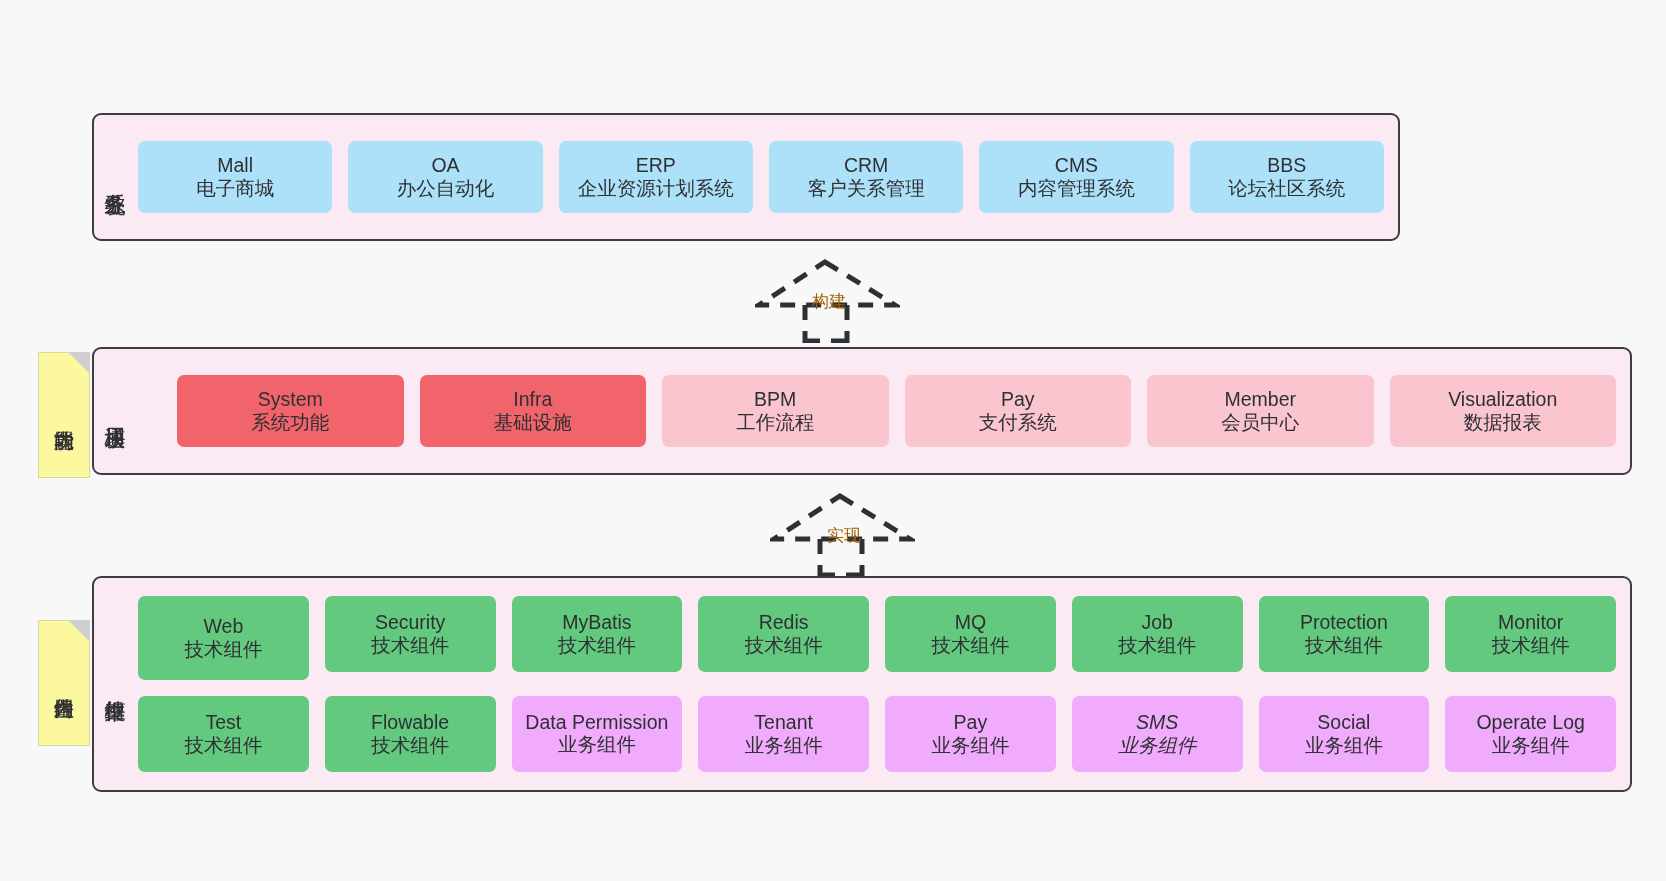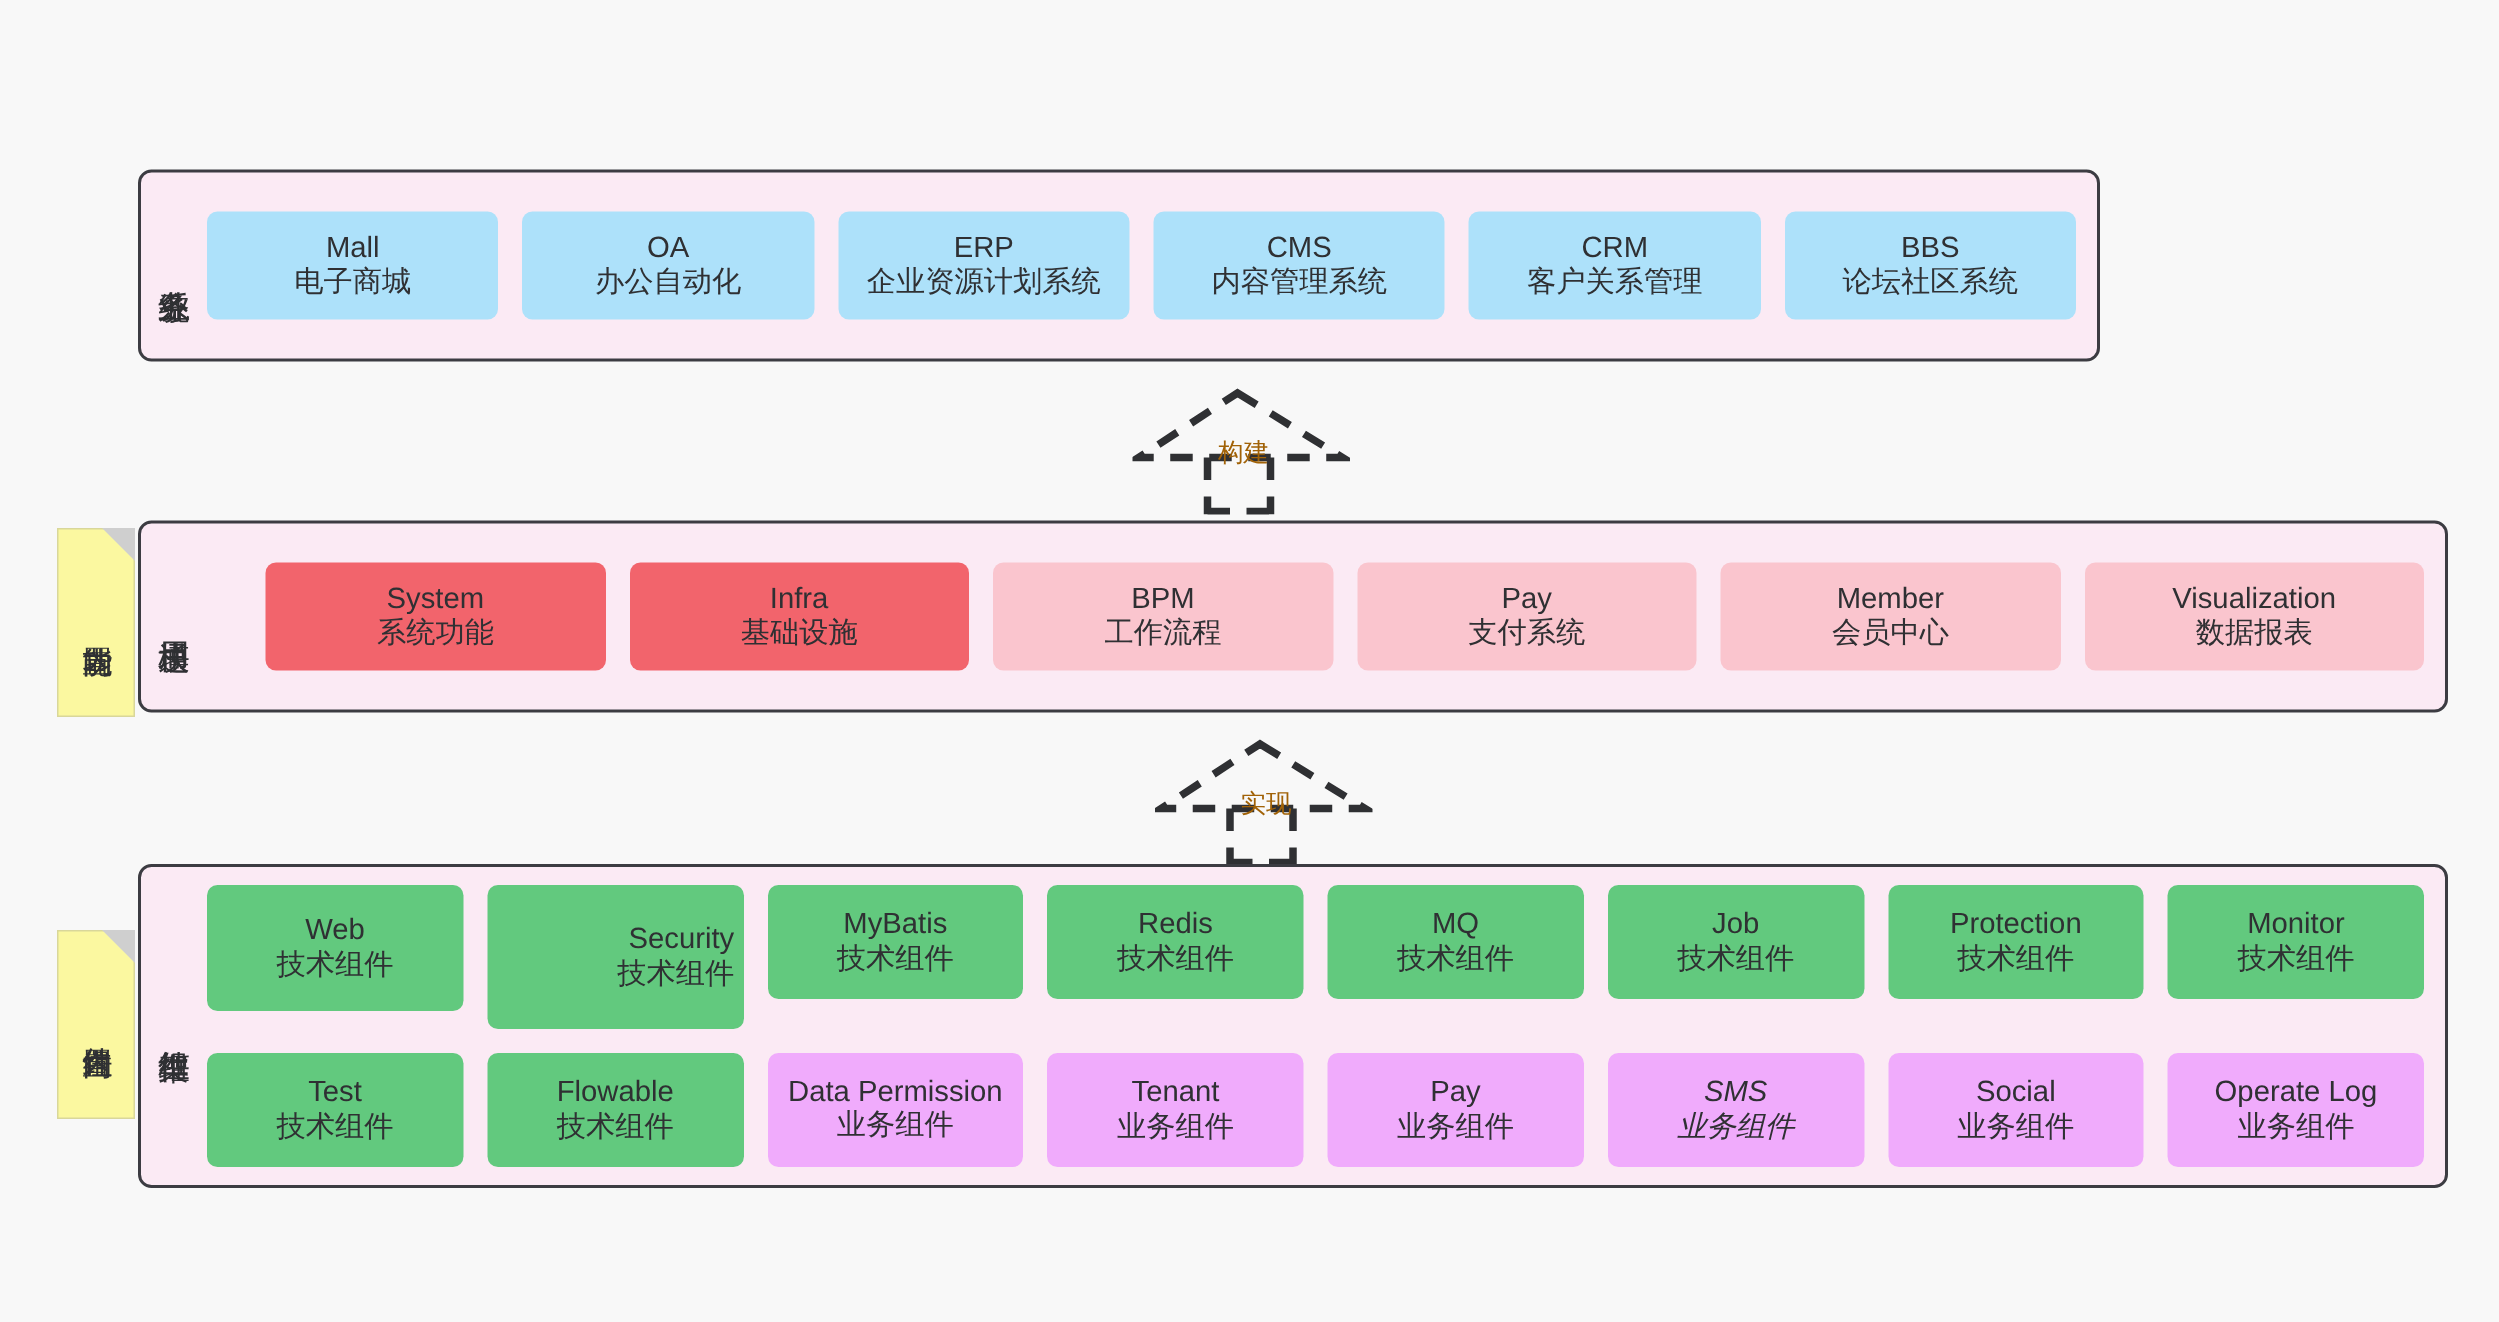--- a/index.html
+++ b/index.html
@@ -134,26 +134,26 @@
         </div>
         <div class="cell c-blue" style="height:72px;">
           <span class="t1">OA</span>
           <span class="t2">办公自动化</span>
         </div>
         <div class="cell c-blue" style="height:72px;">
           <span class="t1">ERP</span>
           <span class="t2">企业资源计划系统</span>
         </div>
         <div class="cell c-blue" style="height:72px;">
+          <span class="t1">CRM</span>
+          <span class="t2">客户关系管理</span>
+        </div>
+        <div class="cell c-blue" style="height:72px;">
           <span class="t1">CMS</span>
           <span class="t2">内容管理系统</span>
-        </div>
-        <div class="cell c-blue" style="height:72px;">
-          <span class="t1">CRM</span>
-          <span class="t2">客户关系管理</span>
         </div>
         <div class="cell c-blue" style="height:72px;">
           <span class="t1">BBS</span>
           <span class="t2">论坛社区系统</span>
         </div>
       </div>
     </div>
   </div>
 
   <svg class="arrow" style="left:755px; top:258px; width:145px; height:85px;" viewBox="0 0 145 85">
@@ -206,21 +206,21 @@
 
   <div class="layer" id="layer-framework-components" style="left:92px; top:576px; width:1540px; height:216px;">
     <div class="layer-label">框架组件</div>
     <div class="cells">
 
       <div class="cell-row">
         <div class="cell c-green" style="height:84px;">
           <span class="t1">Web</span>
           <span class="t2">技术组件</span>
         </div>
-        <div class="cell c-green" style="height:96px;align-items:flex-end;">
+        <div class="cell c-green" style="height:76px;">
           <span class="t1">Security</span>
           <span class="t2">技术组件</span>
         </div>
         <div class="cell c-green" style="height:76px;">
           <span class="t1">MyBatis</span>
           <span class="t2">技术组件</span>
         </div>
         <div class="cell c-green" style="height:76px;">
           <span class="t1">Redis</span>
           <span class="t2">技术组件</span>

